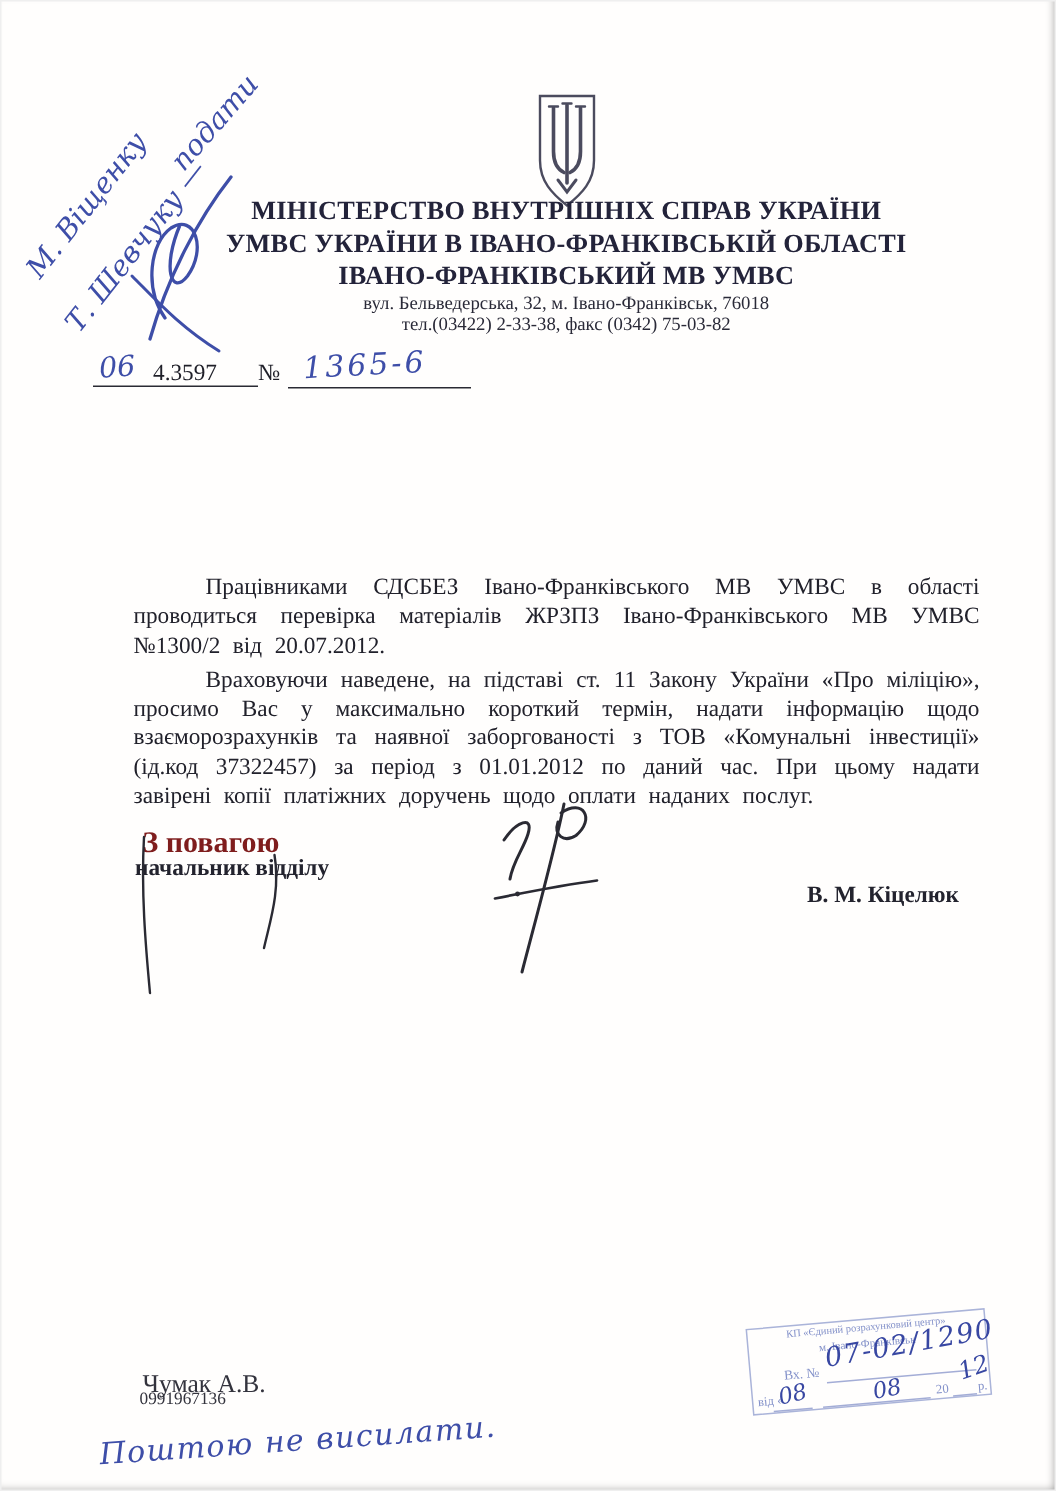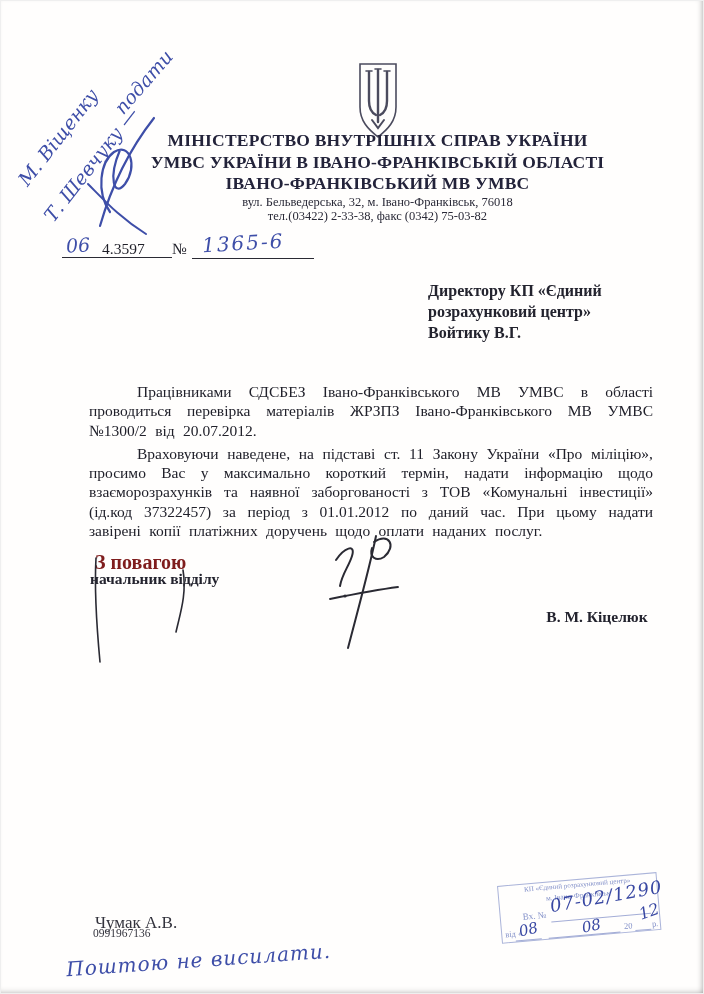--- a/index.html
+++ b/index.html
@@ -31,21 +31,21 @@
   
   .addressee{left:428px;top:280px;width:240px;font-weight:bold;
        font-size:16px;line-height:21px;color:#23232e;}
   
   .body-text{left:85px;top:378px;width:572px;font-size:15.5px;line-height:19.3px;
        text-align:justify;word-spacing:4.5px;color:#21212b;}
   .body-text p{margin:4px;text-indent:48px;}
   
   .sig-closing{left:95px;top:551px;font-size:20px;font-weight:bold;color:#7f1d1d;}
   .sig-title{left:90px;top:570px;font-size:15.5px;font-weight:bold;color:#23232e;}
-  .sig-name{left:538px;top:588px;width:118px;text-align:center;font-size:15.5px;font-weight:bold;color:#23232e;margin-top:20px;}
+  .sig-name{left:538px;top:588px;width:118px;text-align:left;font-size:15.5px;font-weight:bold;color:#23232e;}
   
   .exec-name{left:95px;top:913px;font-size:17px;color:#33333d;}
   .exec-phone{left:93px;top:927px;font-size:11.5px;color:#33333d;}
   
   .topnote{font-size:19px;white-space:nowrap;transform-origin:left center;}
   .tn1{left:22px;top:172px;transform:rotate(-52deg);}
   .tn2{left:48px;top:208px;transform:rotate(-52deg);}
   .tn3{left:118px;top:100px;transform:rotate(-49deg);}
   .bottomnote{left:66px;top:948px;font-size:20px;transform:rotate(-4deg);letter-spacing:1px;white-space:nowrap;}
   
@@ -105,25 +105,20 @@
     <div>тел.(03422) 2-33-38, факс (0342) 75-03-82</div>
   </div>
 
   <span class="abs ink ref-day">06</span>
   <span class="abs ref-printed">4.3597</span>
   <span class="abs ref-no">№</span>
   <span class="abs ink ref-num">1365-6</span>
   <div class="abs ul ul1"></div>
   <div class="abs ul ul2"></div>
 
-  <div class="abs addressee">
-    <div>Директору КП «Єдиний</div>
-    <div>розрахунковий центр»</div>
-    <div>Войтику В.Г.</div>
-  </div>
 
   <div class="abs body-text">
     <p>Працівниками СДСБЕЗ Івано-Франківського МВ УМВС в області проводиться перевірка матеріалів ЖРЗПЗ Івано-Франківського МВ УМВС №1300/2 від 20.07.2012.</p>
     <p>Враховуючи наведене, на підставі ст. 11 Закону України «Про міліцію», просимо Вас у максимально короткий термін, надати інформацію щодо взаєморозрахунків та наявної заборгованості з ТОВ «Комунальні інвестиції» (ід.код 37322457) за період з 01.01.2012 по даний час. При цьому надати завірені копії платіжних доручень щодо оплати наданих послуг.</p>
   </div>
 
   <span class="abs sig-closing">З повагою</span>
   <span class="abs sig-title">начальник відділу</span>
   <span class="abs sig-name">В. М. Кіцелюк</span>
 

